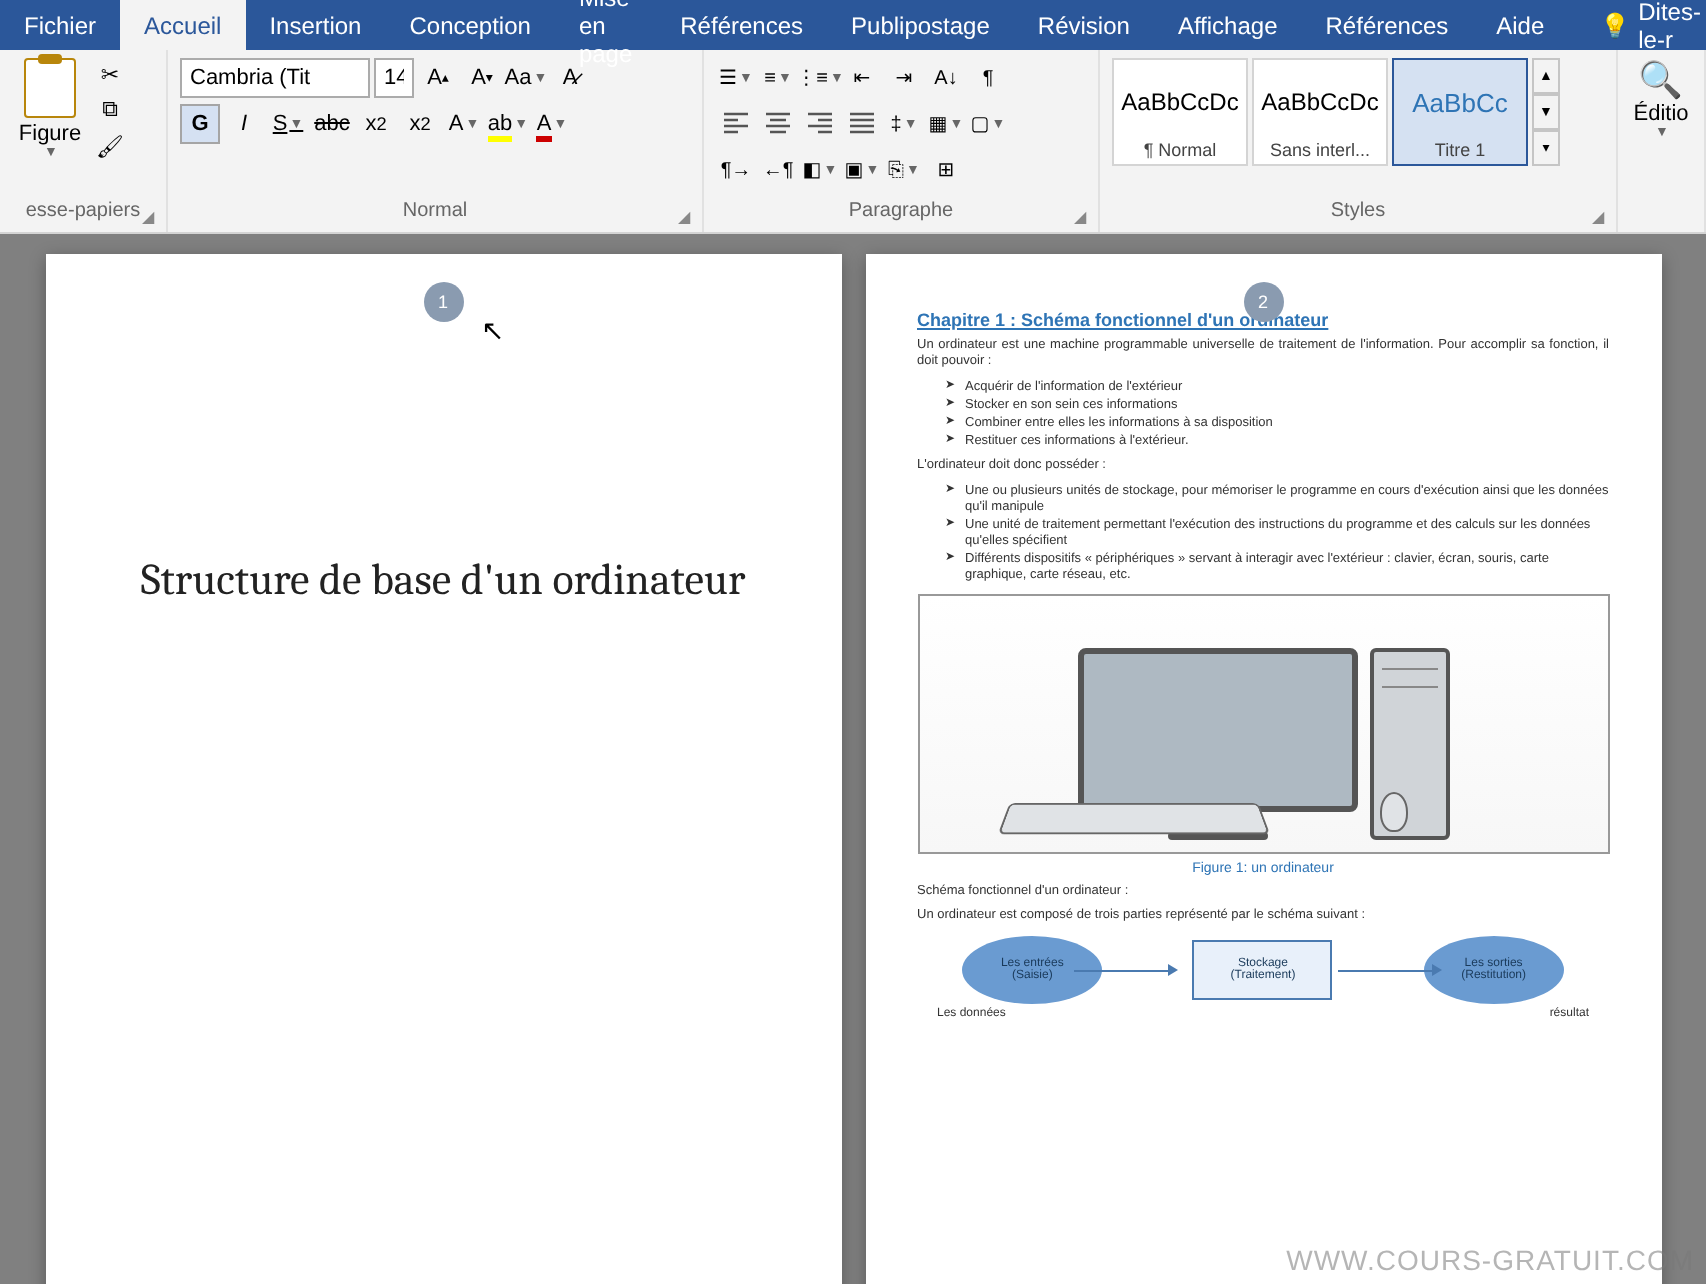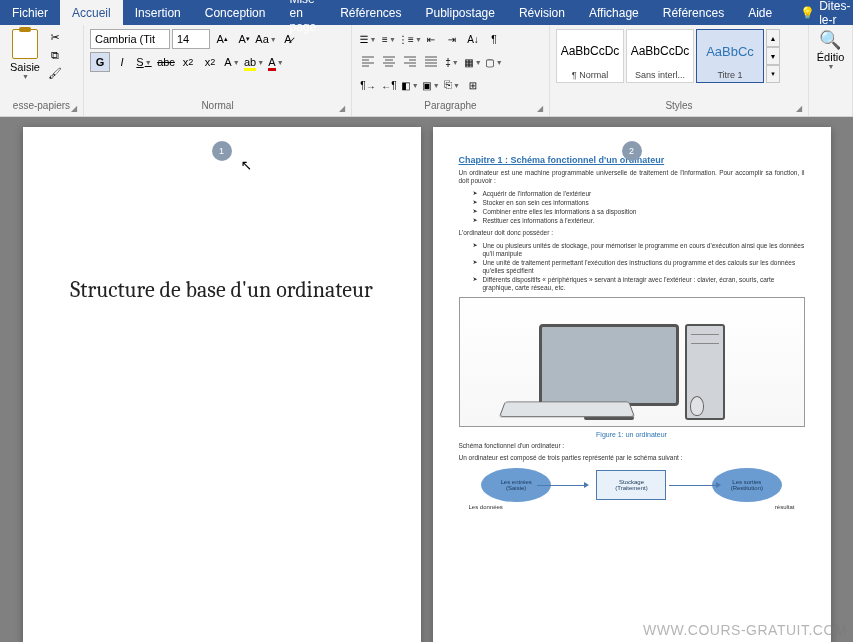--- a/index.html
+++ b/index.html
@@ -22,22 +22,22 @@
 .paste-btn { display: flex; flex-direction: column; align-items: center; width: 38px; }
 .paste-icon { width: 26px; height: 30px; background: #fff; border: 1px solid #b8860b; border-radius: 2px; position: relative; }
 .paste-icon::before { content: ""; position: absolute; top: -3px; left: 6px; width: 12px; height: 5px; background: #b8860b; border-radius: 2px; }
 .paste-label { font-size: 11px; margin-top: 2px; }
 .clip-side { display: flex; flex-direction: column; gap: 2px; }
 .clip-icon { width: 18px; height: 16px; display: flex; align-items: center; justify-content: center; font-size: 11px; cursor: pointer; }
 
 .font-group { width: 268px; }
 .font-row { display: flex; gap: 2px; align-items: center; margin-bottom: 3px; }
 .font-select { border: 1px solid #ababab; background: #fff; font-size: 11px; padding: 1px 4px; height: 20px; }
-.font-name { width: 80px; }
-.font-size { width: 38px; }
+.font-name { width: 95px; }
+.font-size { width: 20px; }
 .fbtn { width: 20px; height: 20px; border: 1px solid transparent; background: transparent; font-size: 11px; cursor: pointer; display: inline-flex; align-items: center; justify-content: center; }
 .fbtn.bold-active { border: 1px solid #a5a5a5; background: #d5e1f2; font-weight: bold; }
 .dd { font-size: 7px; margin-left: 1px; color: #666; }
 .color-bar { display: inline-block; width: 12px; height: 3px; }
 
 .para-group { width: 198px; }
 .para-row { display: flex; gap: 1px; margin-bottom: 3px; }
 .pbtn { width: 20px; height: 20px; display: flex; align-items: center; justify-content: center; font-size: 10px; cursor: pointer; border: 1px solid transparent; }
 .pbtn svg { width: 12px; height: 12px; }
 
@@ -107,21 +107,21 @@
     <span>Dites-le-r</span>
   </div>
 </div>
 
 <div class="ribbon">
 
   <div class="ribbon-group clipboard">
     <div class="clipboard-main">
       <div class="paste-btn">
         <div class="paste-icon"></div>
-        <span class="paste-label">Saisie</span>
+        <span class="paste-label">Figure</span>
         <span class="dd">▼</span>
       </div>
       <div class="clip-side">
         <div class="clip-icon">✂</div>
         <div class="clip-icon">⧉</div>
         <div class="clip-icon">🖌</div>
       </div>
     </div>
     <div class="group-label">esse-papiers</div>
     <div class="dlg-launcher">◢</div>

